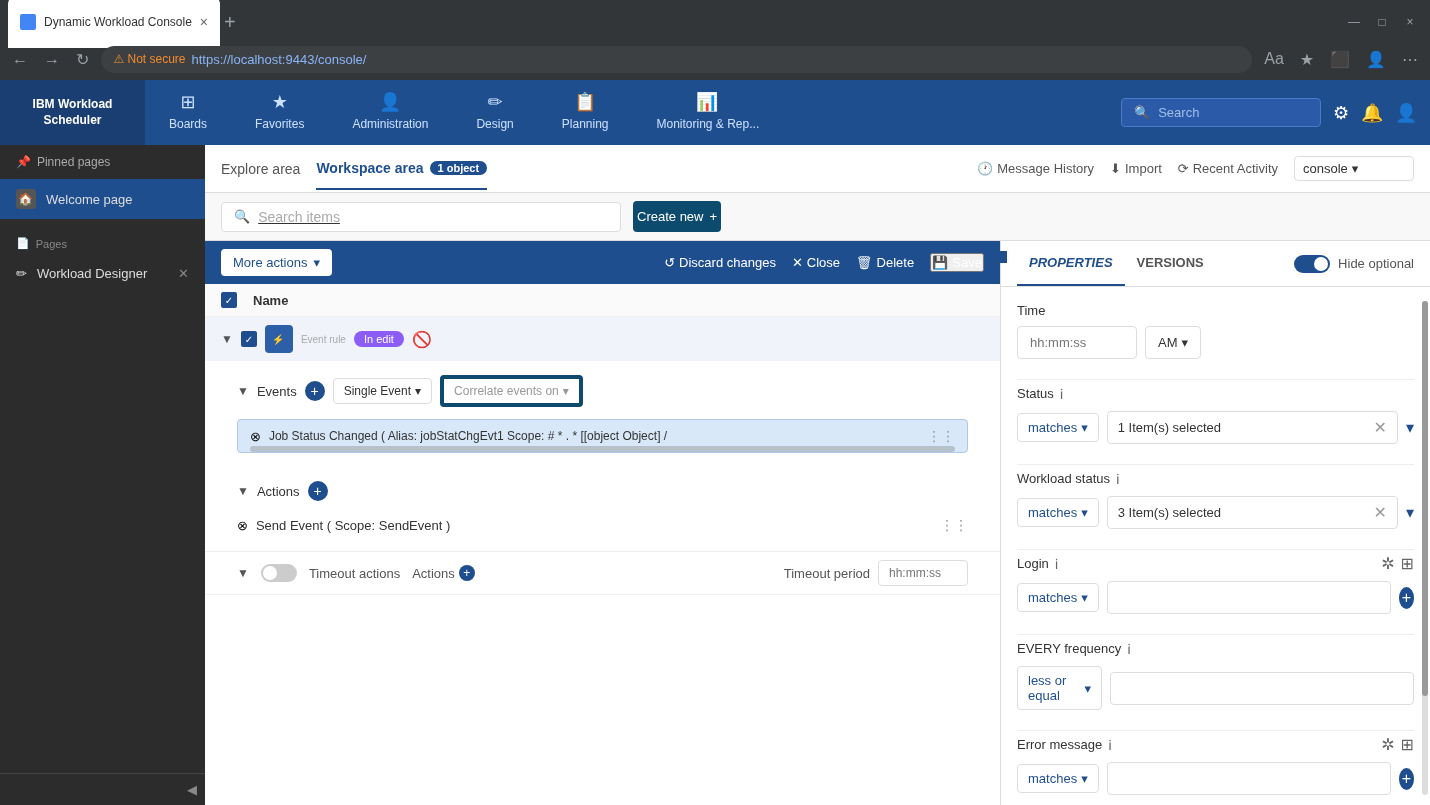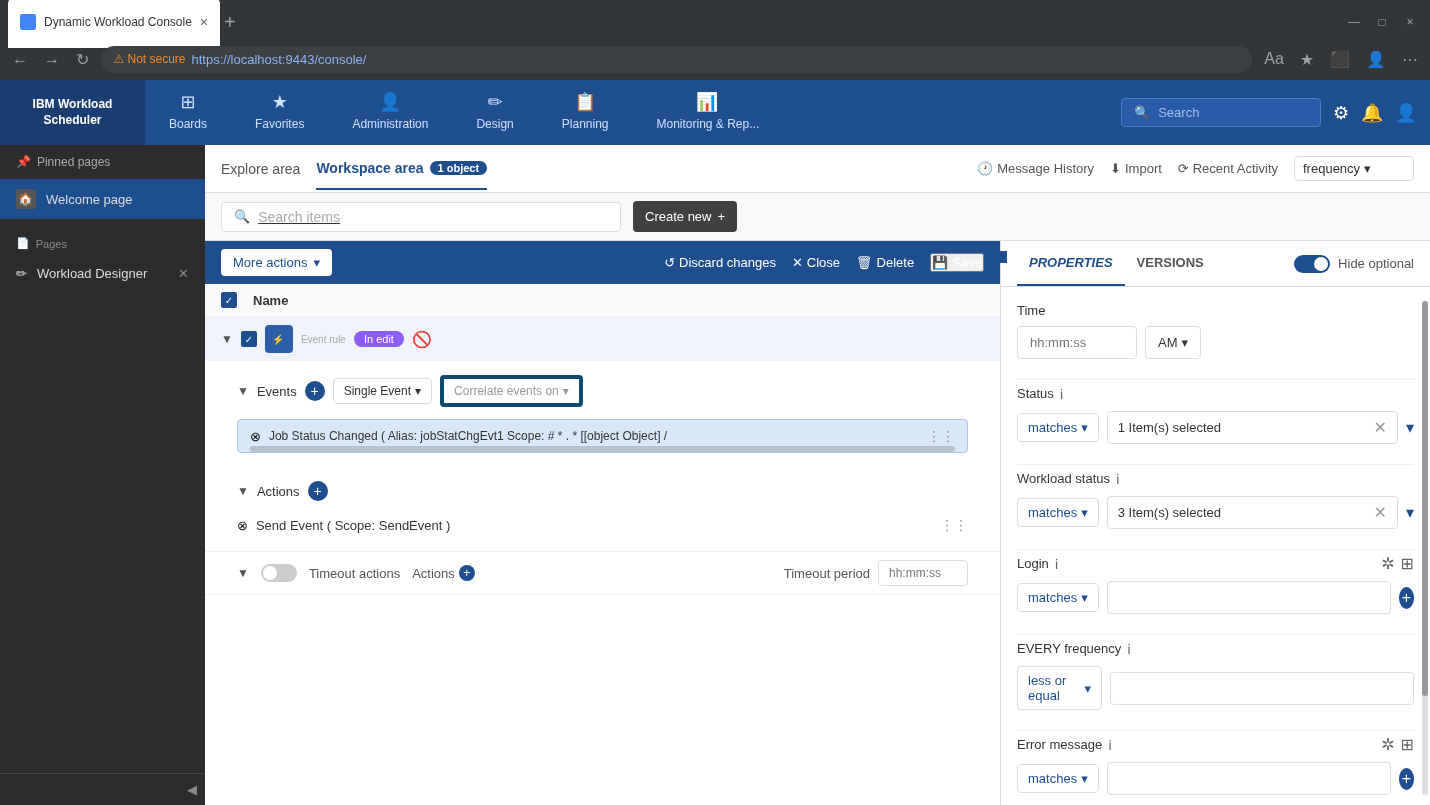--- a/index.html
+++ b/index.html
@@ -58,21 +58,21 @@
     .badge { background: #1f4e8f; color: white; border-radius: 10px; padding: 1px 8px; font-size: 11px; }
     .tab-actions { margin-left: auto; display: flex; align-items: center; gap: 16px; color: #555; font-size: 13px; }
     .tab-action { display: flex; align-items: center; gap: 4px; cursor: pointer; }
     .server-select { border: 1px solid #ddd; border-radius: 4px; padding: 4px 8px; font-size: 13px; color: #333; cursor: pointer; display: flex; align-items: center; gap: 4px; min-width: 120px; }
 
     
     .toolbar { display: flex; align-items: center; padding: 8px 16px; background: #f8f8f8; border-bottom: 1px solid #ddd; gap: 12px; }
     .search-input { display: flex; align-items: center; gap: 8px; border: 1px solid #ddd; border-radius: 4px; padding: 6px 12px; background: white; flex: 1; max-width: 400px; }
     .search-input input { border: none; outline: none; font-size: 14px; color: #333; width: 100%; text-decoration: underline; }
     .search-input input::placeholder { color: #aaa; }
-    .create-btn { background: #404040; color: white; border: none; border-radius: 4px; padding: 8px 12px; font-size: 13px; cursor: pointer; display: flex; align-items: center; gap: 6px; }
+    .create-btn { background: #0c4a6e; color: white; border: none; border-radius: 4px; padding: 8px 4px; font-size: 13px; cursor: pointer; display: flex; align-items: center; gap: 6px; }
 
     
     .action-bar { background: #1f4e8f; display: flex; align-items: center; padding: 8px 16px; gap: 12px; }
     .more-actions-btn { background: white; color: #1f4e8f; border: none; border-radius: 4px; padding: 6px 12px; font-size: 13px; cursor: pointer; display: flex; align-items: center; gap: 6px; font-weight: 500; }
     .action-right { margin-left: auto; display: flex; align-items: center; gap: 16px; color: white; font-size: 13px; }
     .action-btn { display: flex; align-items: center; gap: 4px; cursor: pointer; color: white; background: none; border: none; font-size: 13px; }
     .save-btn { display: flex; align-items: center; gap: 4px; cursor: pointer; color: white; font-size: 13px; }
     .table-header { display: flex; align-items: center; padding: 8px 16px; border-bottom: 1px solid #eee; background: #fafafa; }
     .checkbox { width: 16px; height: 16px; border: 2px solid #1f4e8f; background: #1f4e8f; display: flex; align-items: center; justify-content: center; color: white; font-size: 10px; border-radius: 2px; cursor: pointer; }
     .col-name { margin-left: 16px; color: #333; font-weight: 600; font-size: 13px; }
@@ -269,21 +269,21 @@
           </div>
           <div class="tab-action">
             <span>⬇</span>
             <span>Import</span>
           </div>
           <div class="tab-action">
             <span>⟳</span>
             <span>Recent Activity</span>
           </div>
           <div class="server-select">
-            <span>frequency</span>
+            <span>console</span>
             <span>▾</span>
           </div>
         </div>
       </div>
 
       <div class="toolbar">
         <div class="search-input">
           <span>🔍</span>
           <input type="text" placeholder="Search items" style="">
         </div>

